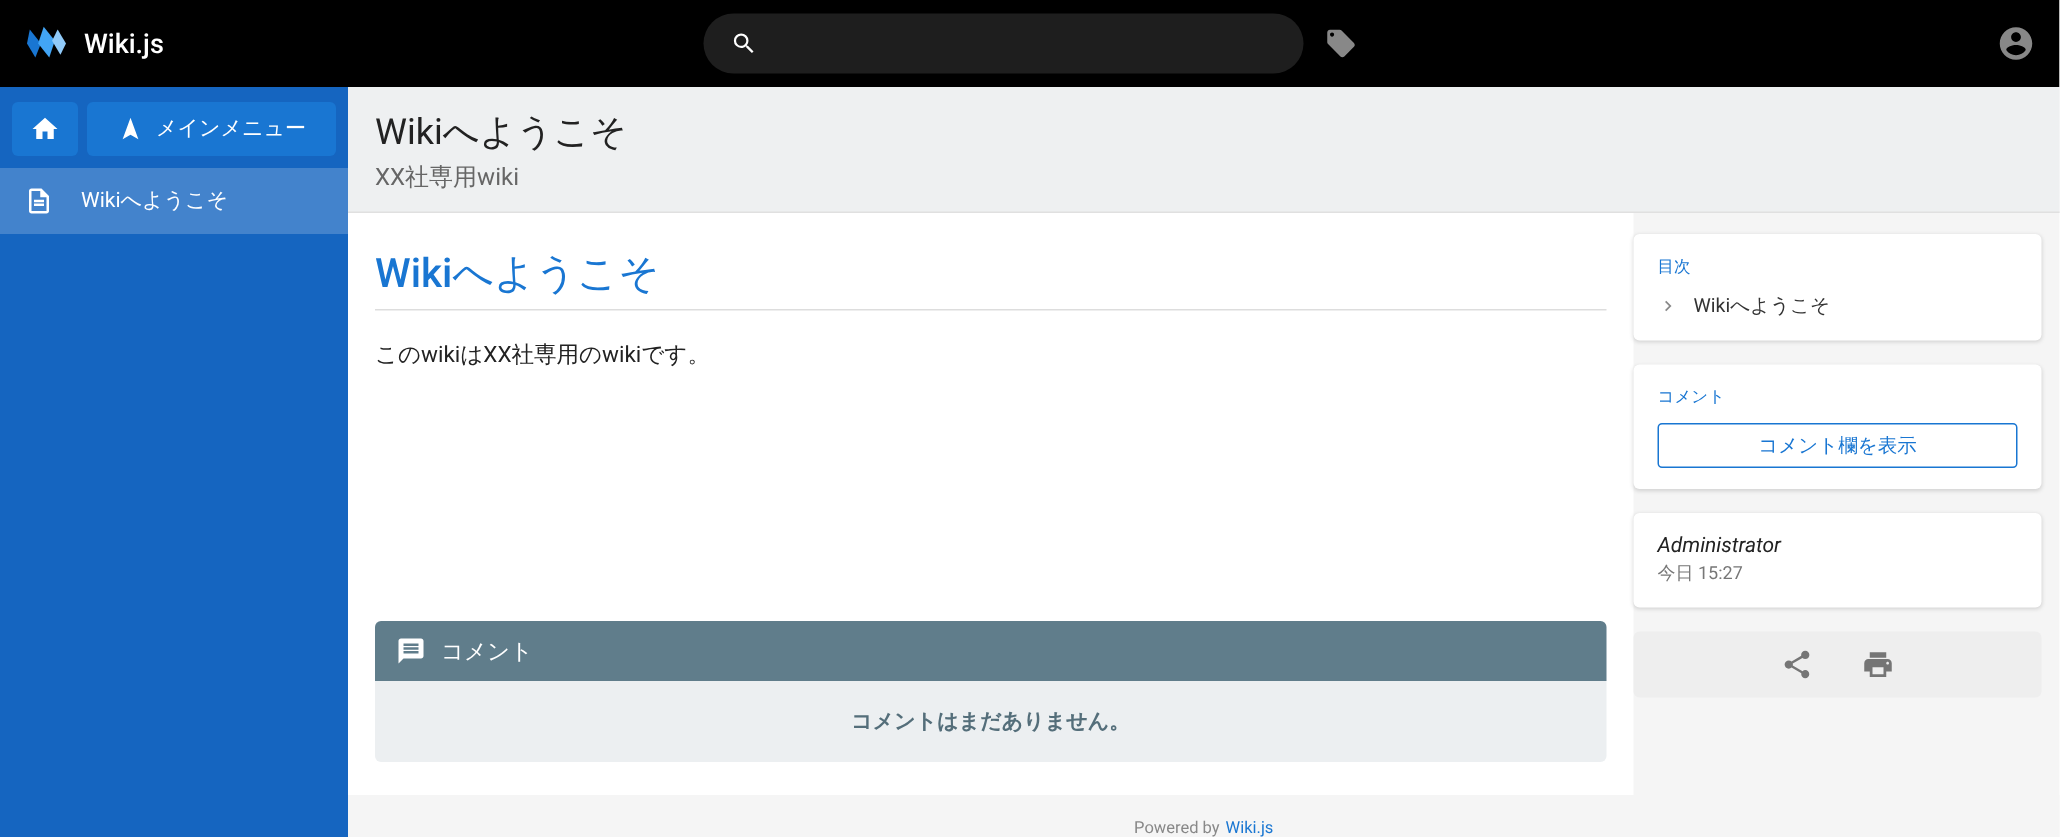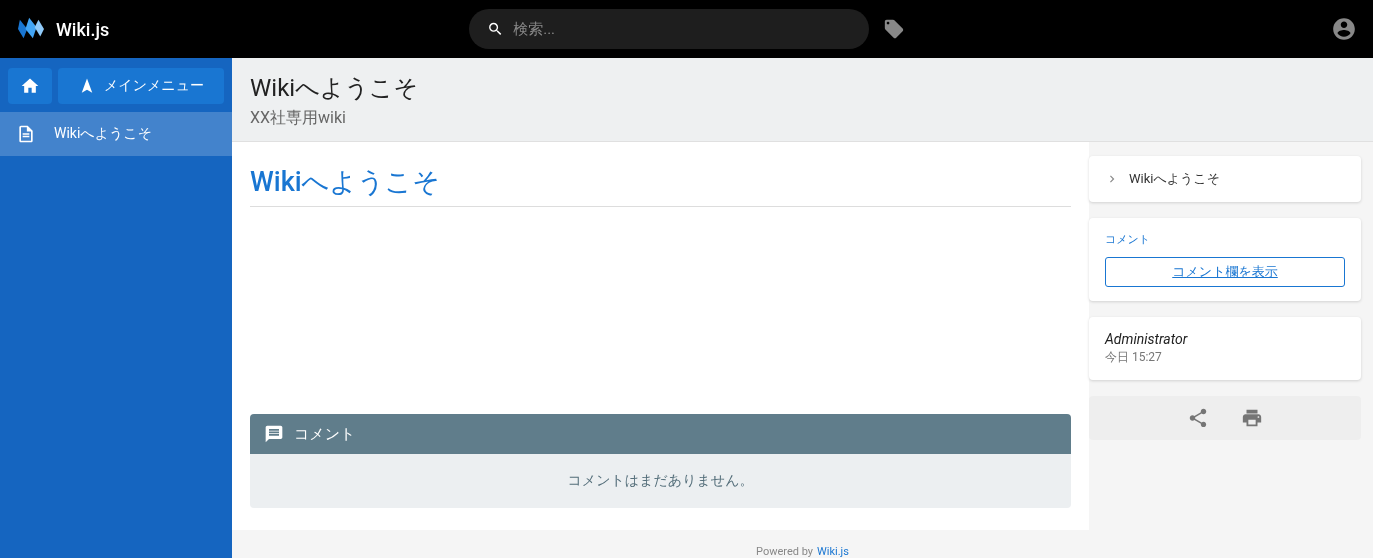--- a/index.html
+++ b/index.html
@@ -31,28 +31,28 @@
 .page-head { padding: 14px 18px 12px 18px; border-bottom: 1px solid #e0e0e0; background: #eef0f1; }
 .page-title { font-size: 24px; font-weight: 400; color: #222; }
 .page-sub { font-size: 16px; color: #666; margin-top: 4px; }
 .content-wrap { flex: 1; background: #fff; display: flex; overflow: hidden; }
 .article { flex: 1; padding: 22px 18px; min-width: 0; display: flex; flex-direction: column; }
 .article-h1 { color: #1976d2; font-size: 27px; font-weight: 500; padding-bottom: 6px; border-bottom: 1px solid #ddd; margin-bottom: 20px; }
 .article-p { font-size: 15px; color: #222; }
 
 .comment-block { margin-top: auto; margin-bottom: 0; }
 .comment-head { background: #607d8b; color: #fff; height: 40px; display: flex; align-items: center; padding: 0 14px; gap: 10px; border-radius: 4px 4px 0 0; font-size: 15px; font-weight: 500; }
-.comment-body { background: #eceff1; padding: 18px; text-align: center; color: #546e7a; font-size: 14px; border-radius: 0 0 4px 4px; }
+.comment-body { background: #eceff1; padding: 18px; text-align: center; color: #546e7a; font-size: 14px; border-radius: 0 0 4px 4px; font-weight: bold; }
 
 
 .rail { width: 284px; padding: 14px 12px 14px 0; display: flex; flex-direction: column; gap: 16px; background: #f5f5f5; }
 .card { background: #fff; border-radius: 4px; box-shadow: 0 1px 3px rgba(0,0,0,.15); padding: 14px 16px; }
 .card-label { font-size: 11px; color: #1976d2; font-weight: 500; margin-bottom: 10px; }
 .toc-item { display: flex; align-items: center; gap: 10px; font-size: 13px; color: #333; cursor: pointer; }
-.btn-outline { border: 1px solid #1976d2; color: #1976d2; background: #fff; width: 100%; height: 30px; border-radius: 3px; font-size: 13px; cursor: pointer; text-decoration: underline; }
+.btn-outline { border: 1px solid #1976d2; color: #1976d2; background: #fff; width: 100%; height: 30px; border-radius: 3px; font-size: 13px; cursor: pointer; }
 .meta-name { font-size: 14px; color: #222; font-style: italic; }
 .meta-time { font-size: 12px; color: #777; margin-top: 2px; }
 .action-bar { background: #eeeeee; height: 44px; display: flex; align-items: center; justify-content: center; gap: 32px; border-radius: 4px; }
 .action-bar svg { fill: #757575; cursor: pointer; }
 
 
 .footer { height: 28px; display: flex; align-items: flex-end; justify-content: center; font-size: 11px; color: #888; background: #f5f5f5; border-top: 0; }
 .footer a { color: #1976d2; text-decoration: none; margin-left: 4px; }
 </style>
 </head>
@@ -65,21 +65,20 @@
       <path fill="#42a5f5" d="M14 2 L22 12 L18 24 L10 14 Z"></path>
       <path fill="#90caf9" d="M24 4 L30 14 L26 22 L20 12 Z"></path>
     </svg>
     <span class="logo-text">Wiki.js</span>
   </div>
   <div class="search-wrap">
     <div class="search-box">
       <svg width="18" height="18" viewBox="0 0 24 24">
           <path class="icon-fill-white" d="M15.5 14h-.79l-.28-.27A6.471 6.471 0 0016 9.5 6.5 6.5 0 109.5 16c1.61 0 3.09-.59 4.23-1.57l.27.28v.79l5 4.99L20.49 19l-4.99-5zm-6 0C7.01 14 5 11.99 5 9.5S7.01 5 9.5 5 14 7.01 14 9.5 11.99 14 9.5 14z"></path>
         </svg>
-      <input type="text" placeholder="検索..." style="">
     </div>
     <svg width="22" height="22" viewBox="0 0 24 24">
         <path class="icon-fill-grey" d="M21.41 11.58l-9-9C12.05 2.22 11.55 2 11 2H4c-1.1 0-2 .9-2 2v7c0 .55.22 1.05.59 1.42l9 9c.36.36.86.58 1.41.58s1.05-.22 1.41-.59l7-7c.37-.36.59-.86.59-1.41s-.23-1.06-.59-1.42zM5.5 7C4.67 7 4 6.33 4 5.5S4.67 4 5.5 4 7 4.67 7 5.5 6.33 7 5.5 7z"></path>
       </svg>
   </div>
   <div class="header-icons-right">
     <svg width="26" height="26" viewBox="0 0 24 24">
         <path class="icon-fill-grey" d="M12 2C6.48 2 2 6.48 2 12s4.48 10 10 10 10-4.48 10-10S17.52 2 12 2zm0 3c1.66 0 3 1.34 3 3s-1.34 3-3 3-3-1.34-3-3 1.34-3 3-3zm0 14.2c-2.5 0-4.71-1.28-6-3.22.03-1.99 4-3.08 6-3.08 1.99 0 5.97 1.09 6 3.08-1.29 1.94-3.5 3.22-6 3.22z"></path>
       </svg>
   </div>
@@ -108,36 +107,38 @@
 </div>
 
 <div class="main">
   <div class="page-head">
     <div class="page-title">Wikiへようこそ</div>
     <div class="page-sub">XX社専用wiki</div>
   </div>
   <div class="content-wrap">
     <div class="article">
       <div class="article-h1">Wikiへようこそ</div>
+      <div class="article-p">このwikiはXX社専用のwikiです。</div>
 
       <div style="flex:1; min-height:60px;"></div>
 
       <div class="comment-block">
         <div class="comment-head">
           <svg width="20" height="20" viewBox="0 0 24 24">
               <path fill="#fff" d="M20 2H4c-1.1 0-2 .9-2 2v18l4-4h14c1.1 0 2-.9 2-2V4c0-1.1-.9-2-2-2zm-2 12H6v-2h12v2zm0-3H6V9h12v2zm0-3H6V6h12v2z"></path>
             </svg>
           <span>コメント</span>
         </div>
         <div class="comment-body">コメントはまだありません。</div>
       </div>
     </div>
 
     <div class="rail">
       <div class="card">
+        <div class="card-label">目次</div>
         <div class="toc-item">
           <svg width="14" height="14" viewBox="0 0 24 24">
               <path fill="#888" d="M8.59 16.59L13.17 12 8.59 7.41 10 6l6 6-6 6-1.41-1.41z"></path>
             </svg>
           <span>Wikiへようこそ</span>
         </div>
       </div>
 
       <div class="card">
         <div class="card-label">コメント</div>

